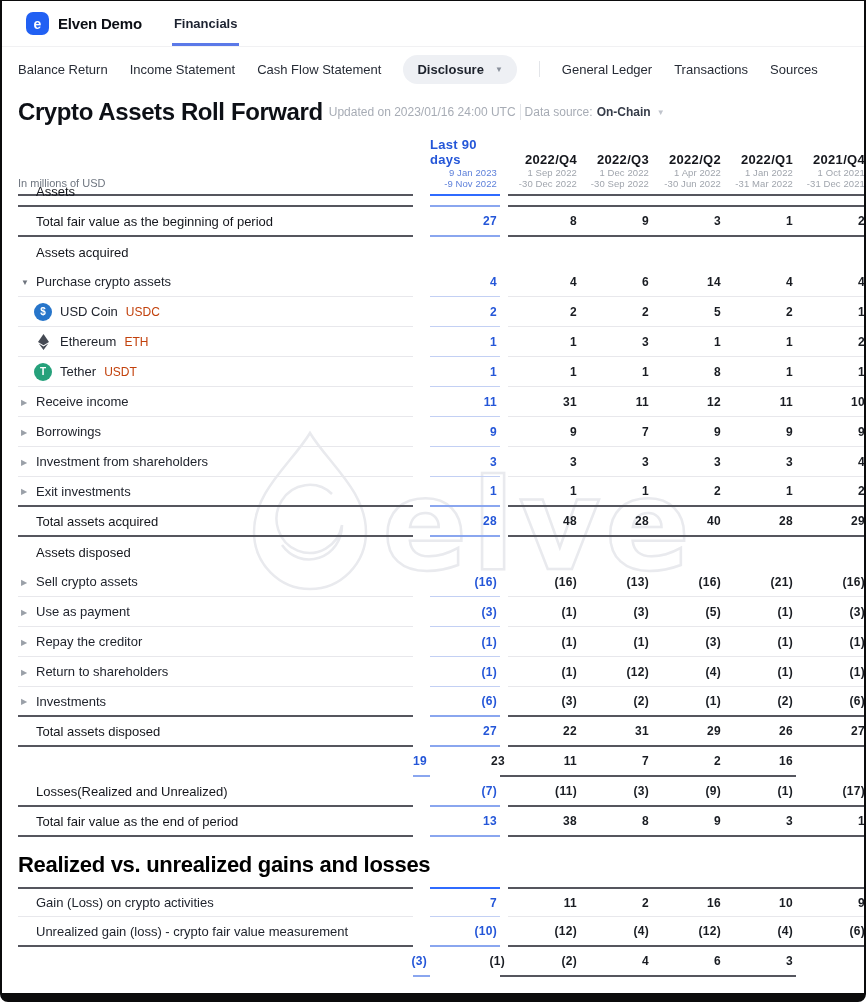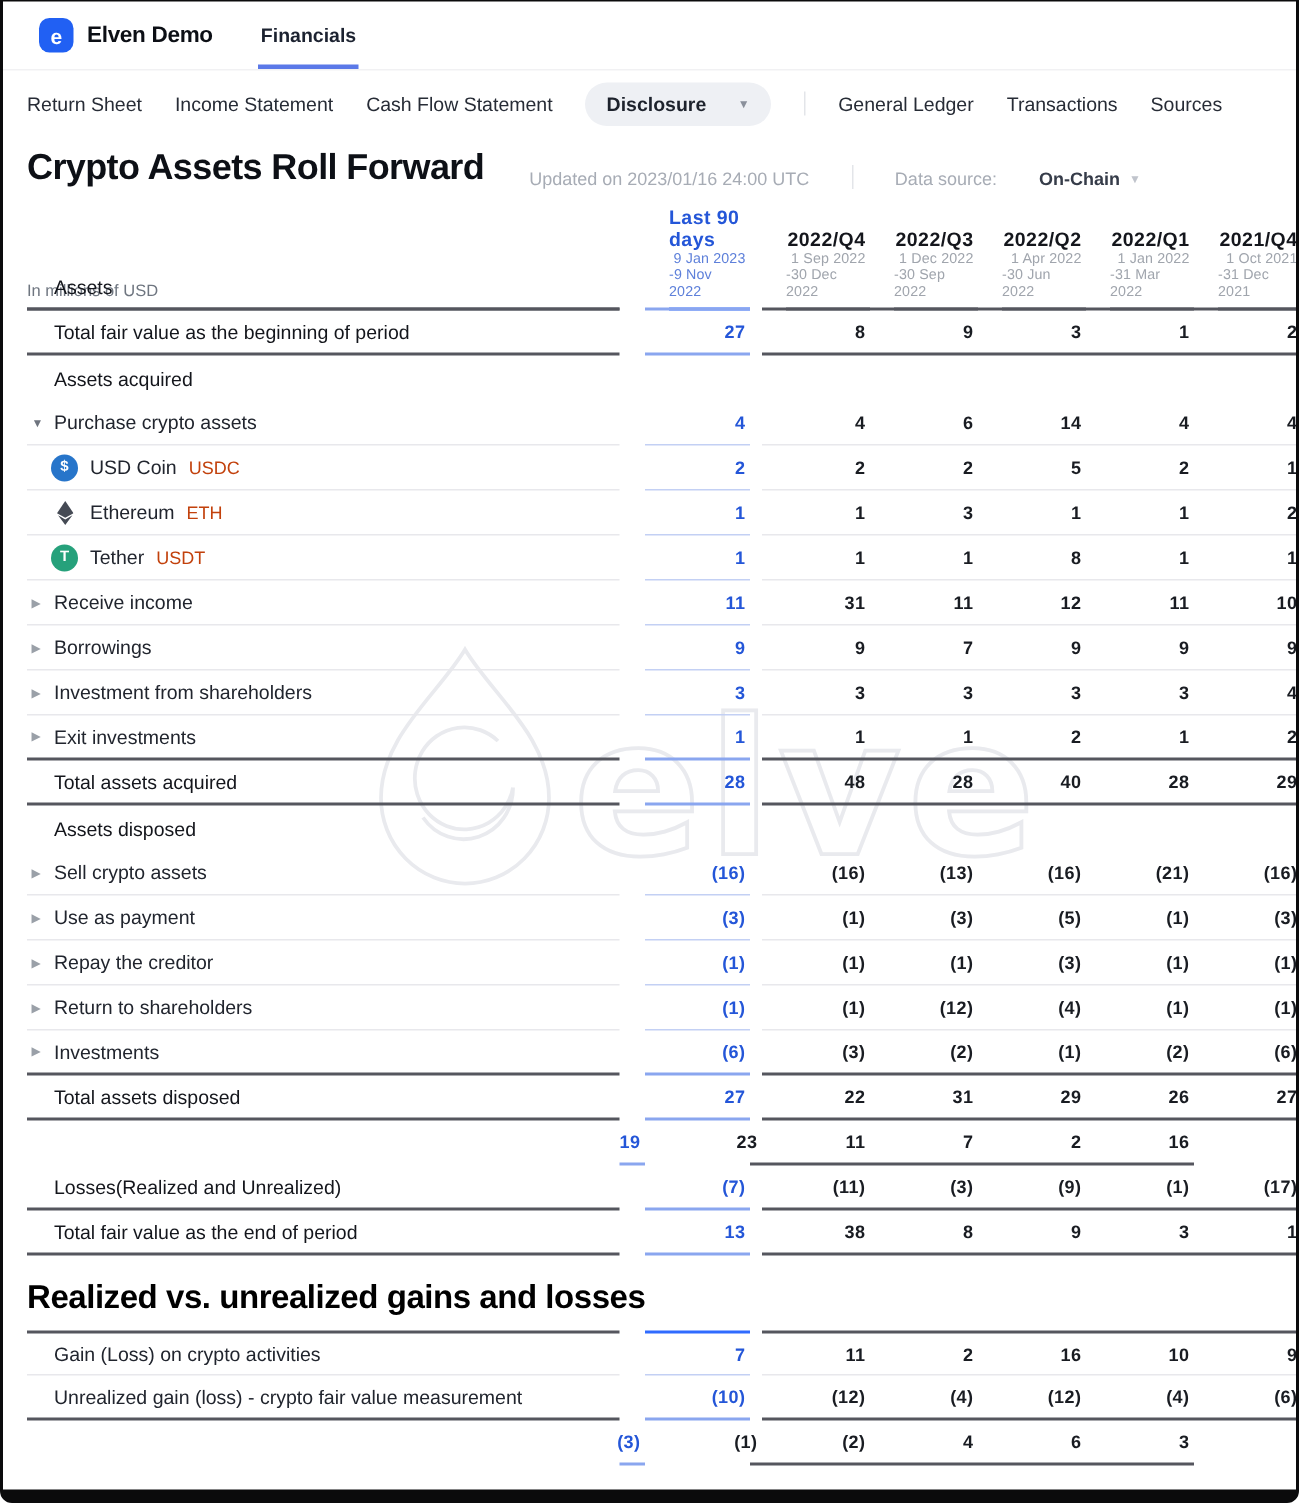--- a/index.html
+++ b/index.html
@@ -19,27 +19,27 @@
   .logo{ width:23px; height:23px; border-radius:7px; background:var(--brand-blue,#2160f3);
          color:#fff; font-weight:bold; font-size:14px; display:flex; align-items:center; justify-content:center; }
   .brand-name{ font-size:15px; font-weight:bold; letter-spacing:-0.2px; color:#0c0f15; }
   .top-tabs{ display:flex; margin-left:30px; }
   .top-tab{ display:flex; align-items:center; font-size:13px; font-weight:bold; color:#1c2230;
             border-bottom:3px solid #5b79e8; padding:3px 2px 0 2px; cursor:pointer; }
 
   
   .subnav{ height:44px; display:flex; align-items:center; gap:22px; padding:0 16px; font-size:13px; color:#272c36; }
   .nav-item{ cursor:pointer; }
-  .pill{ display:flex; align-items:center; gap:21px; background:#eef0f4; border:none; border-radius:999px;
+  .pill{ display:flex; align-items:center; gap:11px; background:#eef0f4; border:none; border-radius:999px;
          padding:7px 14px; font-family:inherit; font-size:13px; font-weight:bold; color:#1d222c; cursor:pointer; }
   .caret{ font-size:8px; color:#8a909b; }
   .vdiv{ width:1px; height:16px; background:#e3e5e9; }
 
   
-  .titlebar{ display:flex; align-items:flex-end; gap:28px; padding:7px 16px 11px 16px; }
+  .titlebar{ display:flex; align-items:center; gap:4px; padding:7px 16px 11px 16px; }
   .titlebar h1{ font-size:24px; font-weight:bold; letter-spacing:-0.4px; color:#0d1016; margin-right:2px; }
   .meta{ font-size:12px; color:#a7acb5; }
   .ds{ display:flex; align-items:center; gap:6px; background:none; border:none; font-family:inherit;
        font-size:12px; font-weight:bold; color:#363c49; cursor:pointer; }
   .caret2{ font-size:8px; color:#c0c4cc; }
 
   
   .table{ margin:0 16px; position:relative; z-index:2; }
   .tr{ display:grid; grid-template-columns:395px 17px 70px 8px 72px 72px 72px 72px 72px; height:30px; }
   .tr > div{ height:100%; display:flex; align-items:center; }
@@ -64,21 +64,21 @@
        color:#fff; font-size:10px; font-weight:bold; margin-right:8px; flex:none; }
   .ci.usdc{ background:var(--usdc-blue,#2775ca); }
   .ci.usdt{ background:var(--usdt-green,#26a17b); }
   .ci.eth{ background:none; }
   .ticker{ margin-left:8px; font-size:12px; color:#c2410c; font-weight:normal; }
 
   
   .header{ height:40px; }
   .header > div{ align-items:flex-end; padding-bottom:5px; }
   .h-unit{ font-size:11px; color:#6f7680; padding-left:0 !important; }
-  .h-col{ flex-direction:column; align-items:flex-end; justify-content:flex-end; font-weight:normal;margin-left:16px; }
+  .h-col{ flex-direction:column; align-items:flex-end; justify-content:flex-end; font-weight:normal; }
   .h-col .q{ font-size:13px; font-weight:bold; color:#14161c; line-height:15px; }
   .h-col .d{ font-size:9.5px; color:#a0a5ad; line-height:11px; letter-spacing:0.1px; }
   .header .c-label, .header .c-v{ border-bottom:2px solid #55565e; }
   .header .c-blue{ border-bottom:2px solid #2f6bff; }
   .header .c-blue .q{ color:var(--accent-blue,#2456d8); }
   .header .c-blue .d{ color:#5e80da; }
 
   .h2{ margin:15px 16px 9px 16px; font-size:22px; font-weight:bold; letter-spacing:-0.3px; color:#000000;
        position:relative; z-index:2; }
 
@@ -96,21 +96,21 @@
           <span>e</span>
         </span>
       <span class="brand-name">Elven Demo</span>
     </div>
     <nav class="top-tabs">
       <span class="top-tab">Financials</span>
     </nav>
   </header>
 
   <nav class="subnav">
-    <span class="nav-item">Return Sheet</span>
+    <span class="nav-item">Balance Return</span>
     <span class="nav-item">Income Statement</span>
     <span class="nav-item">Cash Flow Statement</span>
     <button class="pill">
       <span>Disclosure</span>
       <span class="caret">▼</span>
     </button>
     <span class="vdiv"></span>
     <span class="nav-item">General Ledger</span>
     <span class="nav-item">Transactions</span>
     <span class="nav-item">Sources</span>

